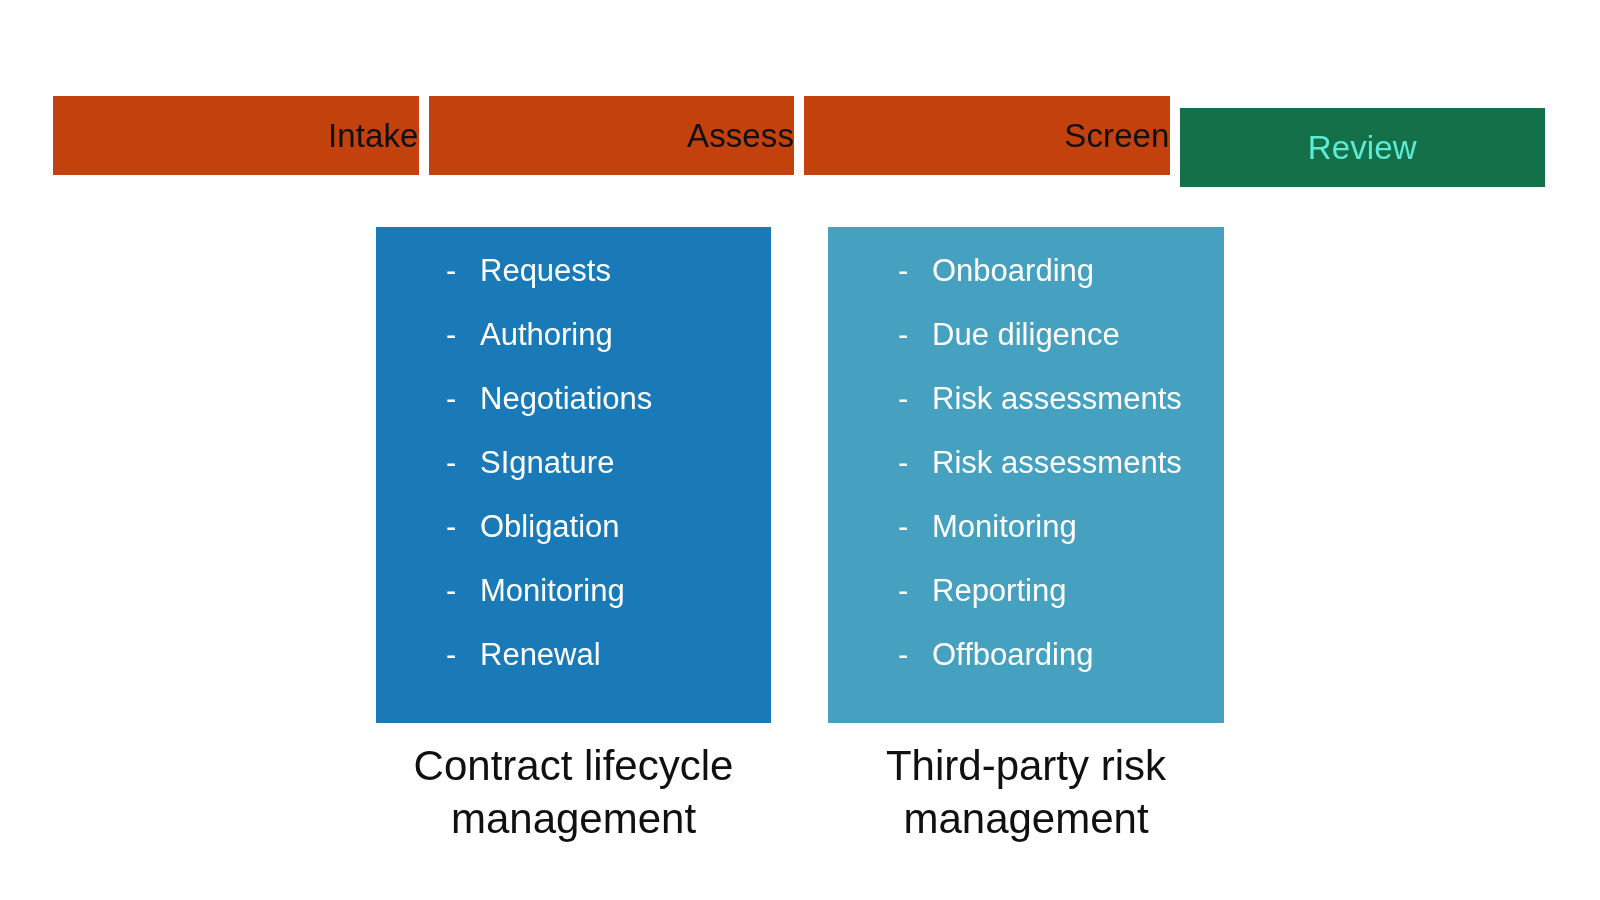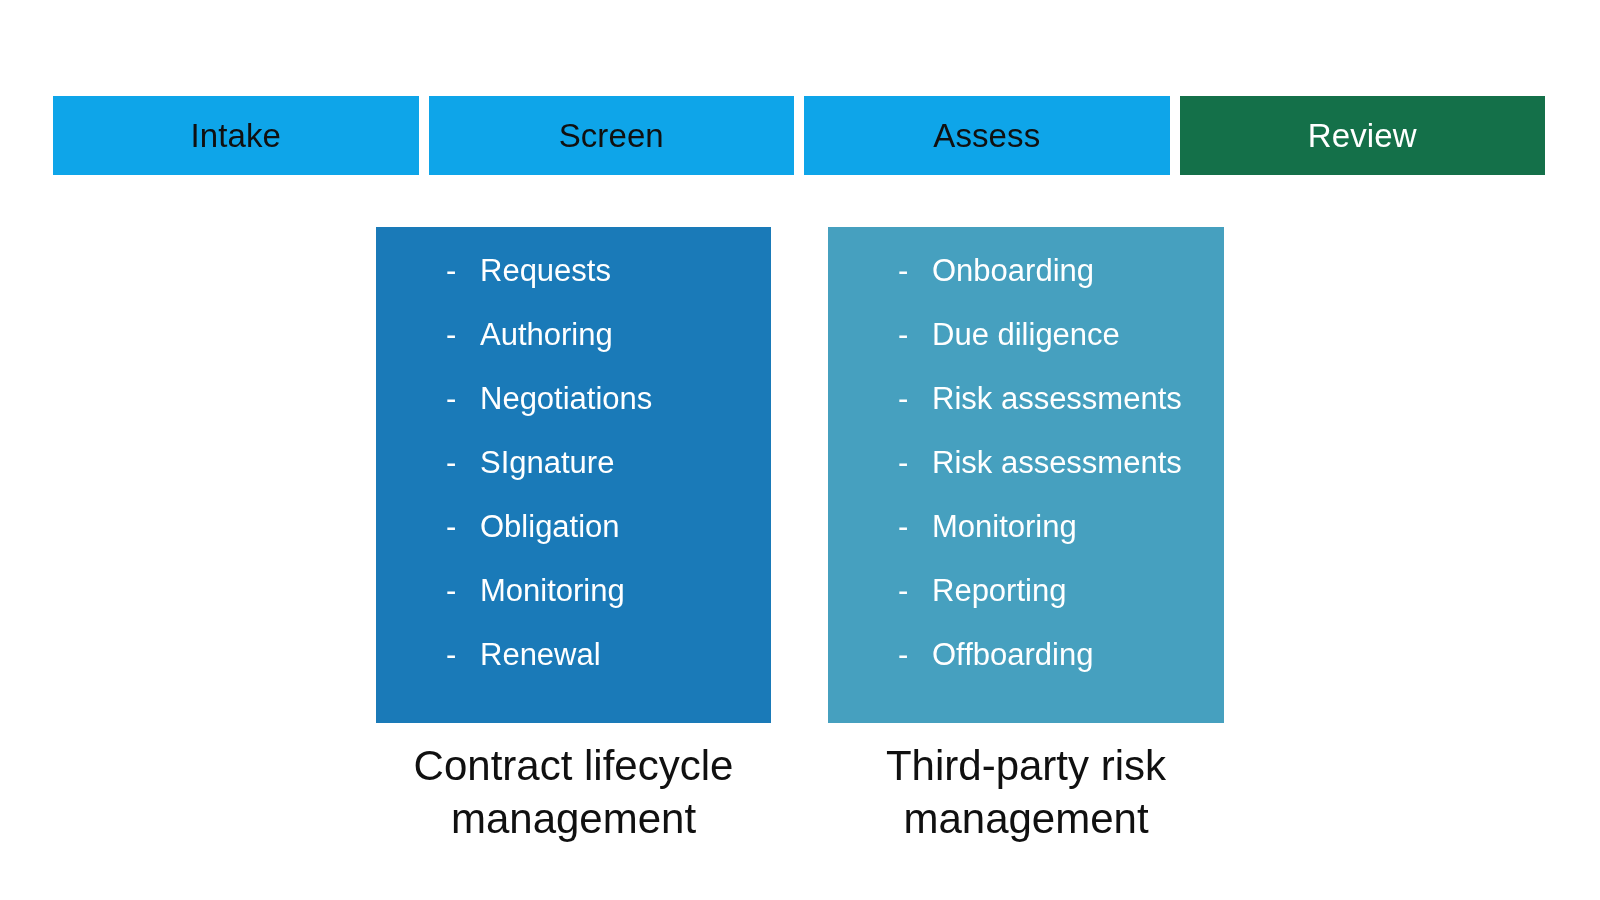--- a/index.html
+++ b/index.html
@@ -39,26 +39,28 @@
     align-items: center;
     justify-content: center;
     height: 79px;
     box-sizing: border-box;
     font-size: 33px;
     line-height: 1;
     letter-spacing: 0.1px;
     white-space: nowrap;
   }
   .stage-chip.inactive {
-    background: #0ea5e9;
+    background: #c2410c;
     color: #101010;
+    justify-content: flex-end;
   }
   .stage-chip.active {
     background: #147049;
-    color: #ffffff;
+    color: #5eead4;
+    margin-top: 12px;
   }
 
   
   .panel {
     position: absolute;
     top: 227px;
     height: 496px;
     box-sizing: border-box;
     padding: 28px 0 0 0;
   }
@@ -125,25 +127,25 @@
 
 <div id="slide">
 
   <div class="stage-row">
 
     <div class="stage-chip inactive">
       <span>Intake</span>
     </div>
 
     <div class="stage-chip inactive">
+      <span>Assess</span>
+    </div>
+
+    <div class="stage-chip inactive">
       <span>Screen</span>
-    </div>
-
-    <div class="stage-chip inactive">
-      <span>Assess</span>
     </div>
 
     <div class="stage-chip active">
       <span>Review</span>
     </div>
 
 
   </div>
 
   <div class="panel panel-clm">

